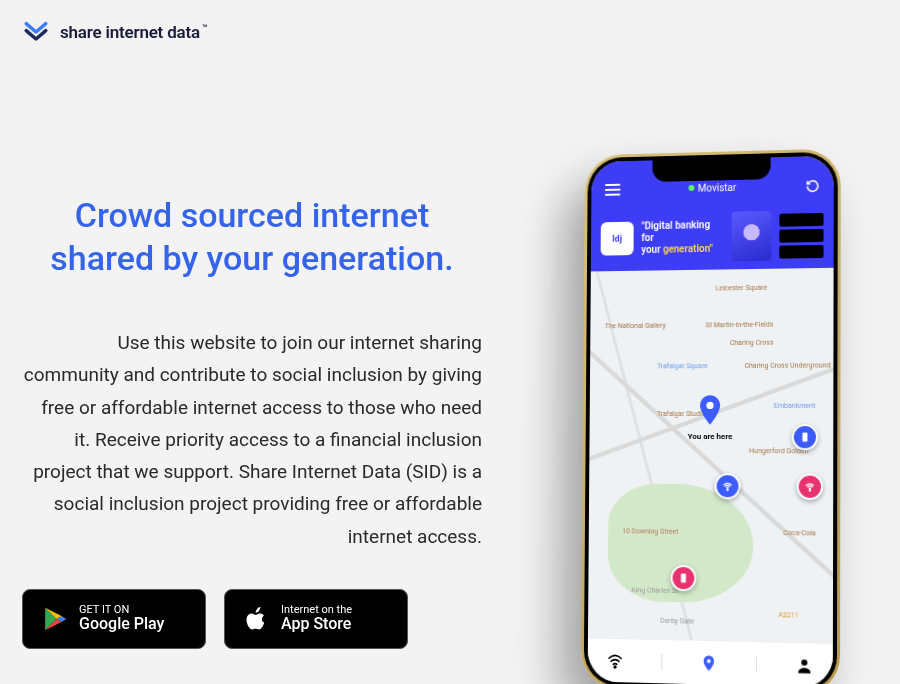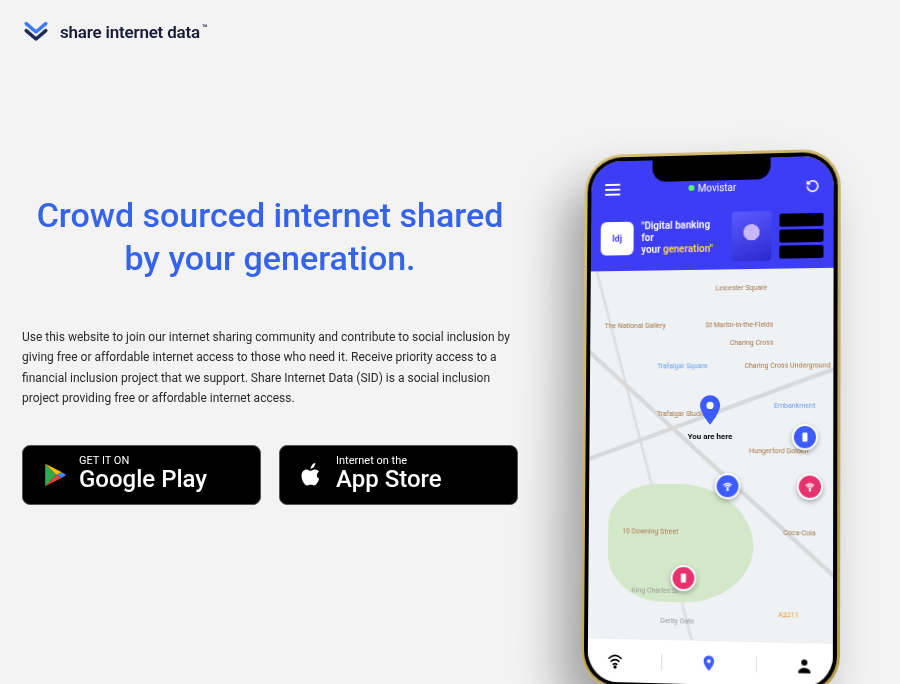--- a/index.html
+++ b/index.html
@@ -36,42 +36,43 @@
   .headline {
     font-size: 34px;
     font-weight: 500;
     color: #3563e9;
     text-align: center;
     line-height: 1.25;
     margin-bottom: 48px;
     padding: 0 10px;
   }
   .body-text {
-    font-size: 12px;
+    font-size: 19px;
     line-height: 1.7;
     color: #2a2a2a;
     margin-bottom: 36px;
+    text-align: right;
   }
   .store-buttons { display: flex; gap: 18px; }
   .store-btn {
     background: #000;
     color: #fff;
     border-radius: 8px;
     padding: 10px 18px;
     display: flex;
     align-items: center;
     gap: 10px;
-    width: 239px;
+    width: 184px;
     height: 60px;
     border: 1px solid #555;
     cursor: pointer;
   }
   .store-btn .icon { width: 28px; height: 28px; flex-shrink: 0; }
   .store-btn .txt-small { font-size: 11px; line-height: 1; }
-  .store-btn .txt-big { font-size: 24px; font-weight: 500; line-height: 1.15; }
+  .store-btn .txt-big { font-size: 16px; font-weight: 500; line-height: 1.15; }
 
   
   .phone-wrap {
     position: absolute;
     right: 60px;
     top: 150px;
     width: 260px;
     height: 540px;
     transform: perspective(1400px) rotateY(-8deg) rotateX(2deg);
   }

